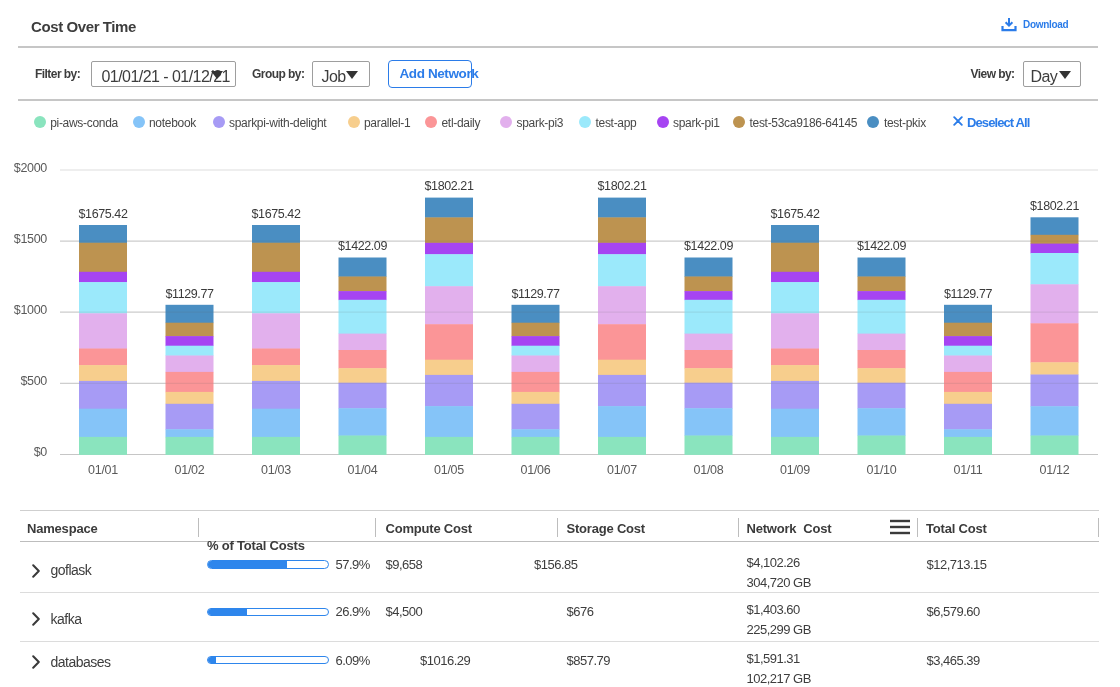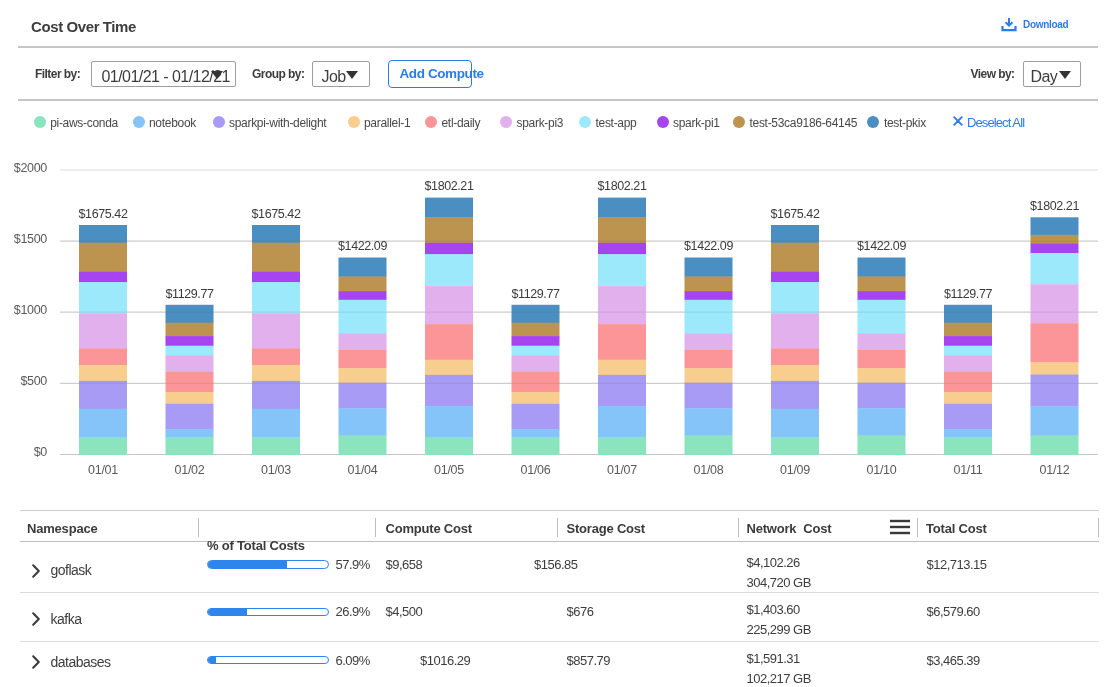--- a/index.html
+++ b/index.html
@@ -35,21 +35,21 @@
   <div class="selbox" style="left:90.5px;top:61px;width:145px;height:26px"></div>
   <div class="seltext" style="left:101.5px;top:67.5px">01/01/21 - 01/12/21</div>
   <div class="caret" style="left:211.4px;top:71px"></div>
 
   <div class="blab" style="left:252px;top:67px">Group by:</div>
   <div class="selbox" style="left:312px;top:61px;width:58px;height:26px"></div>
   <div class="seltext" style="left:321.5px;top:67.5px">Job</div>
   <div class="caret" style="left:346px;top:71px"></div>
 
   <div class="abs" style="left:387.5px;top:60px;width:84px;height:27.5px;border:1.5px solid #2b7ce9;border-radius:4px;background:#fff"></div>
-  <div class="abs" style="left:399.5px;top:66px;font-size:13.5px;font-weight:bold;letter-spacing:-0.4px;color:#2b7ce9">Add Compute</div>
+  <div class="abs" style="left:399.5px;top:66px;font-size:13.5px;font-weight:bold;letter-spacing:-0.4px;color:#2b7ce9">Add Network</div>
 
   <div class="blab" style="left:970.5px;top:67px">View by:</div>
   <div class="selbox" style="left:1023px;top:61px;width:58px;height:26px"></div>
   <div class="seltext" style="left:1030.5px;top:67.5px">Day</div>
   <div class="caret" style="left:1058.8px;top:71px"></div>
 
   <div class="hr" style="top:99.2px"></div>
 
 <div class="ldot" style="left:33.7px;background:#8ae4be"></div>
     <div class="llab" style="left:50.2px">pi-aws-conda</div>
@@ -67,21 +67,21 @@
     <div class="llab" style="left:595.5px">test-app</div>
 <div class="ldot" style="left:656.5px;background:#a644f2"></div>
     <div class="llab" style="left:673.0px">spark-pi1</div>
 <div class="ldot" style="left:733.0px;background:#bd9350"></div>
     <div class="llab" style="left:749.5px">test-53ca9186-64145</div>
 <div class="ldot" style="left:867.4px;background:#4a8ec2"></div>
     <div class="llab" style="left:883.9px">test-pkix</div>
 <svg class="abs" style="left:952.5px;top:116px" width="10" height="10" viewBox="0 0 10 10">
       <path d="M1.2 1.2 L8.8 8.8 M8.8 1.2 L1.2 8.8" stroke="#2b7ce9" stroke-width="1.9" stroke-linecap="round"></path>
     </svg>
-<div class="abs" style="left:967px;top:114.5px;font-size:13px;font-weight:normal;letter-spacing:-0.9px;color:#2b7ce9">Deselect All</div>
+<div class="abs" style="left:967px;top:114.5px;font-size:13px;font-weight:bold;letter-spacing:-0.9px;color:#2b7ce9">Deselect All</div>
 
 <svg style="position:absolute;left:0;top:0" width="1120" height="490" font-family="Liberation Sans, sans-serif">
       <line x1="60" y1="454.5" x2="1098" y2="454.5" stroke="#c6c6c6" stroke-width="1.2"></line>
       <text x="47" y="456.0" text-anchor="end" font-size="12.5" letter-spacing="-0.3" fill="#5a5a5a">$0</text>
       <line x1="60" y1="383.4" x2="1098" y2="383.4" stroke="#dedede" stroke-width="1.2"></line>
       <text x="47" y="384.9" text-anchor="end" font-size="12.5" letter-spacing="-0.3" fill="#5a5a5a">$500</text>
       <line x1="60" y1="312.2" x2="1098" y2="312.2" stroke="#dedede" stroke-width="1.2"></line>
       <text x="47" y="313.7" text-anchor="end" font-size="12.5" letter-spacing="-0.3" fill="#5a5a5a">$1000</text>
       <line x1="60" y1="241.1" x2="1098" y2="241.1" stroke="#dedede" stroke-width="1.2"></line>
       <text x="47" y="242.6" text-anchor="end" font-size="12.5" letter-spacing="-0.3" fill="#5a5a5a">$1500</text>

